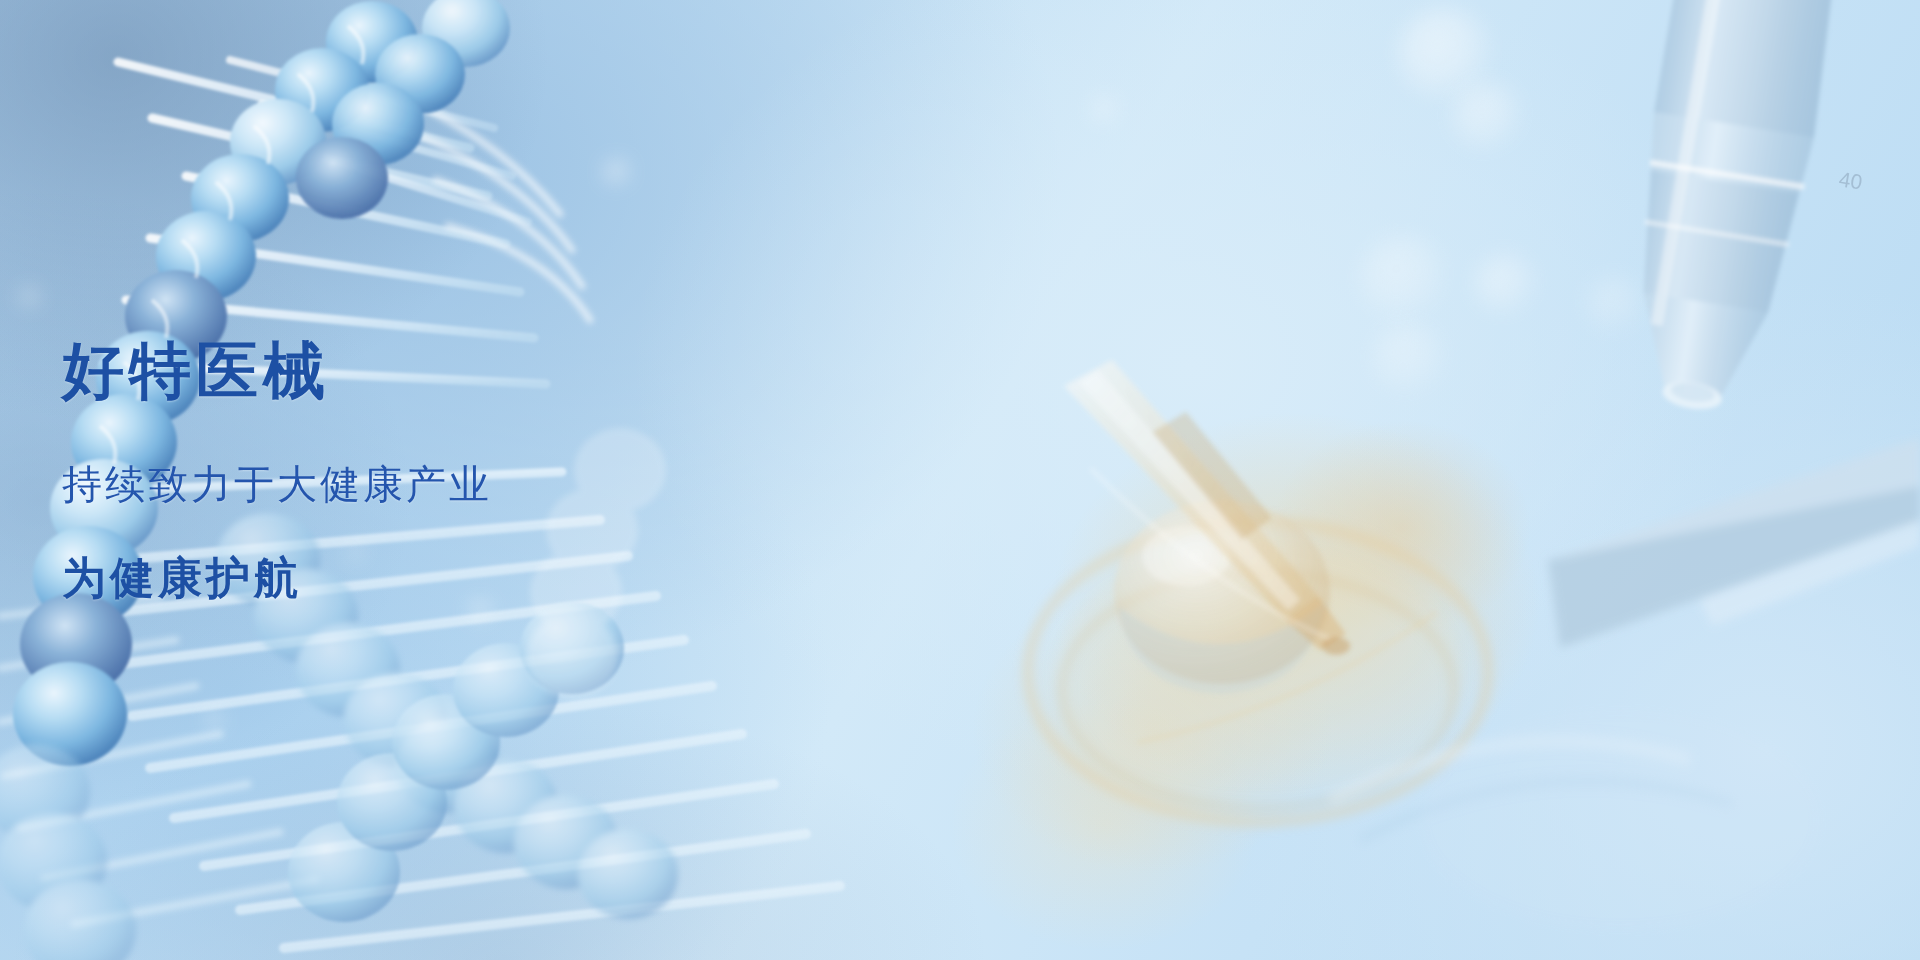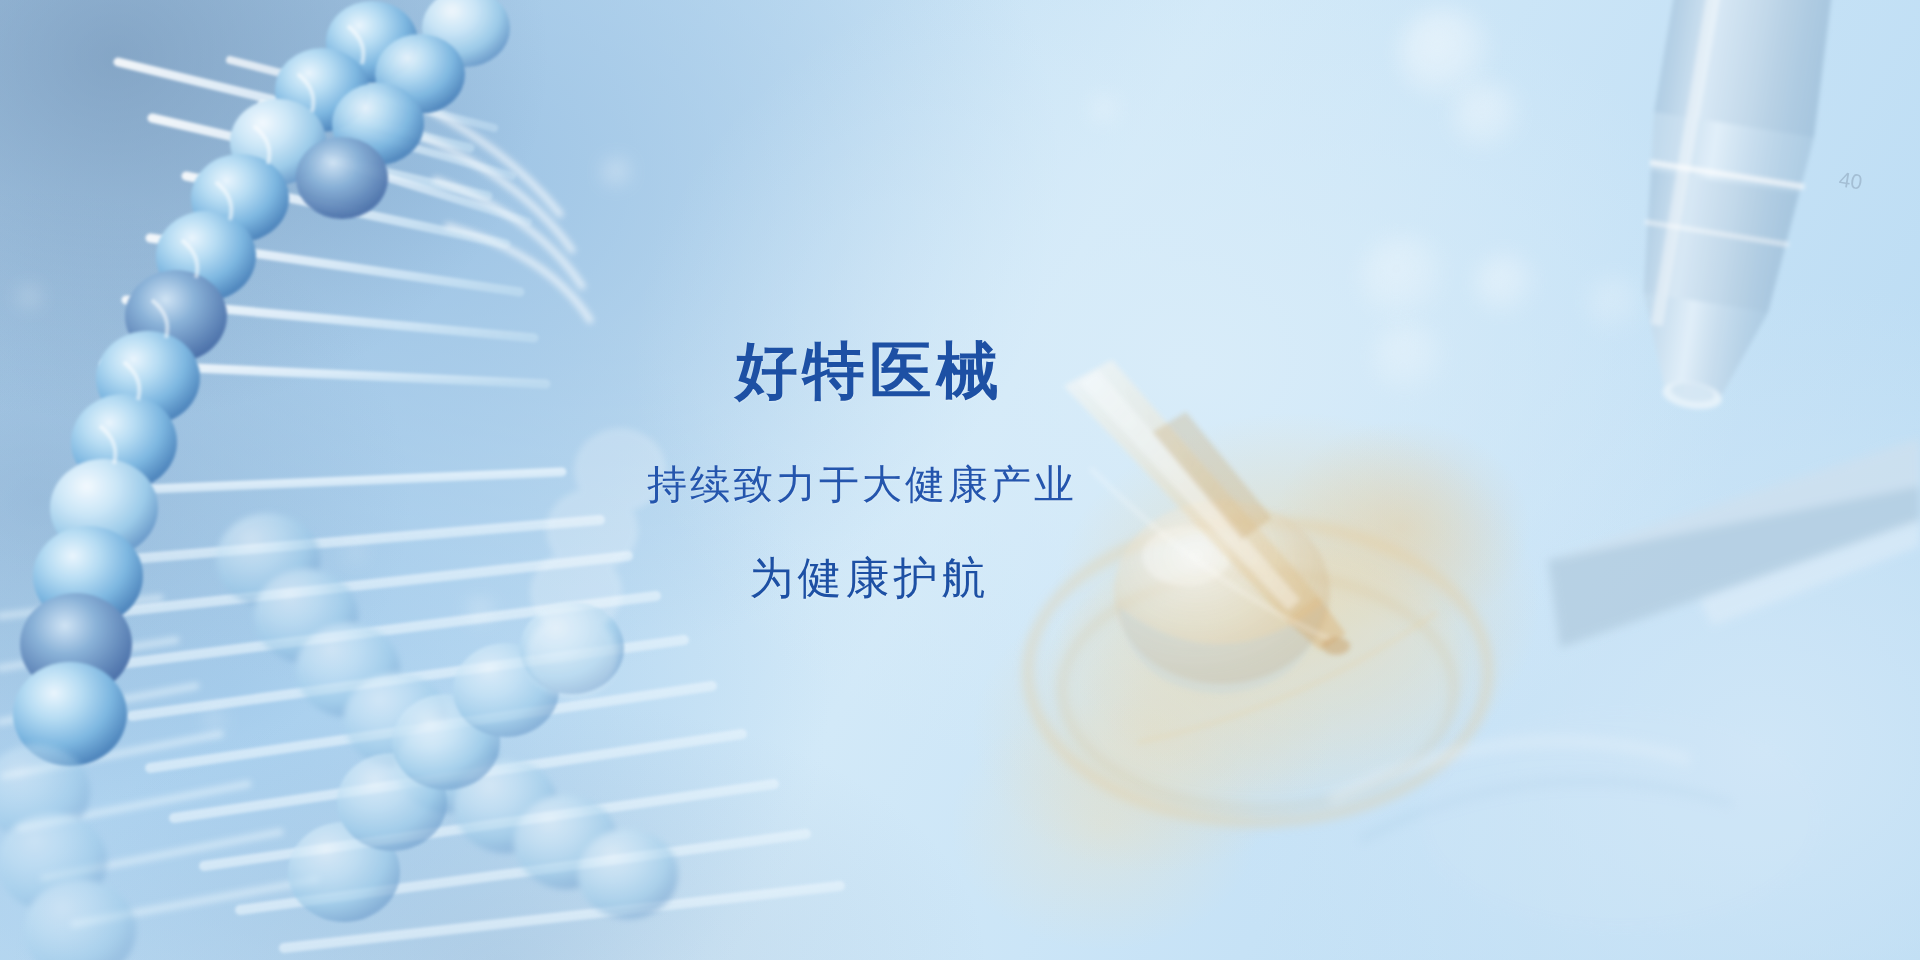--- a/index.html
+++ b/index.html
@@ -68,23 +68,22 @@
   
   #glass { position: absolute; inset: 0; }
   #glass svg { display: block; width: 100%; height: 100%; }
 
   
   #text-block {
     position: absolute;
     left: 0;
     top: 340px;
     width: 1699px;
-    text-align: center;
     z-index: 40;
-    padding-left: 40px;
+    padding-left: 62px;
     box-sizing: border-box;
   }
   #headline {
     font-size: 62px;
     font-weight: 700;
     letter-spacing: 5px;
     line-height: 1;
     color: #1d50a4;
     margin: 0;
     text-shadow: 0 1px 2px rgba(255,255,255,0.35);
@@ -93,21 +92,21 @@
     font-size: 40px;
     font-weight: 400;
     letter-spacing: 3px;
     line-height: 1;
     color: #2455ad;
     margin: 62px 15px 0 0;
     text-shadow: 0 1px 2px rgba(255,255,255,0.3);
   }
   #tagline {
     font-size: 44px;
-    font-weight: 400;
+    font-weight: 700;
     letter-spacing: 4px;
     line-height: 1;
     color: #1d50a4;
     margin: 52px 0 0 0;
     text-shadow: 0 1px 2px rgba(255,255,255,0.3);
   }
 </style>
 </head>
 <body>
 

